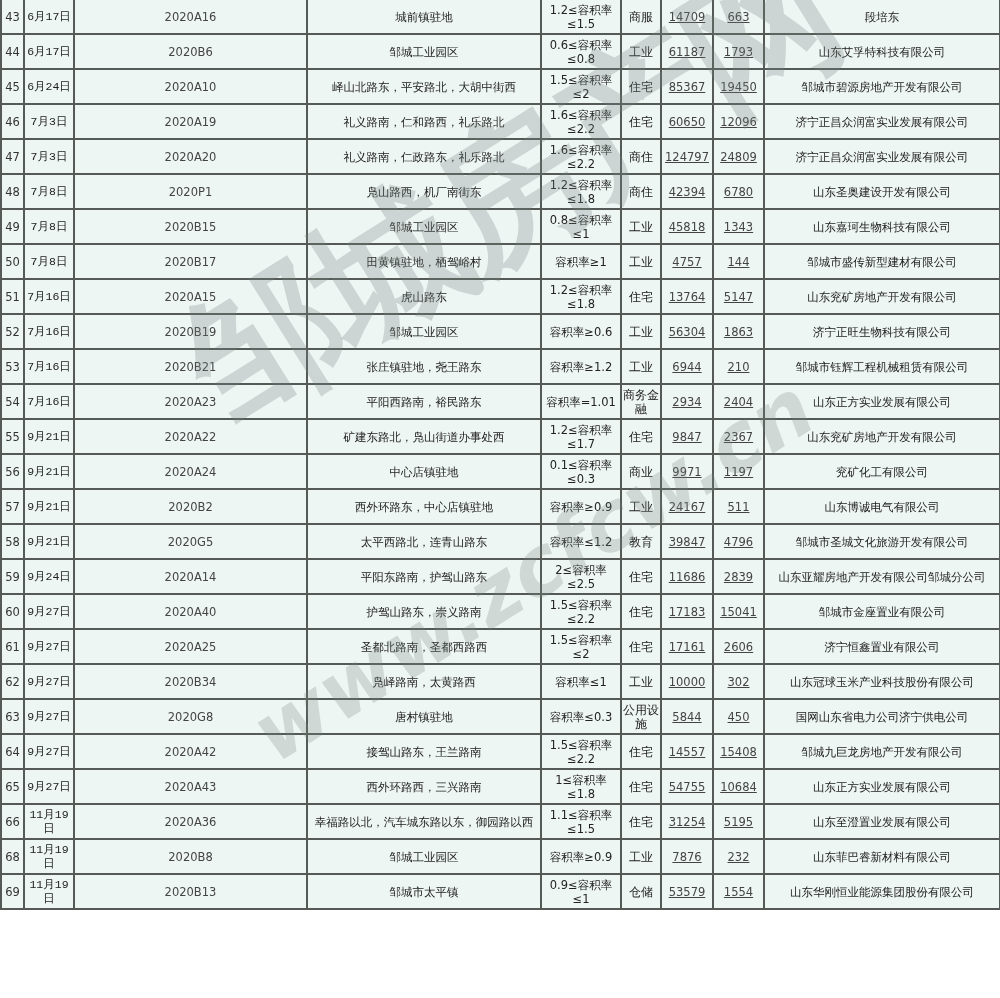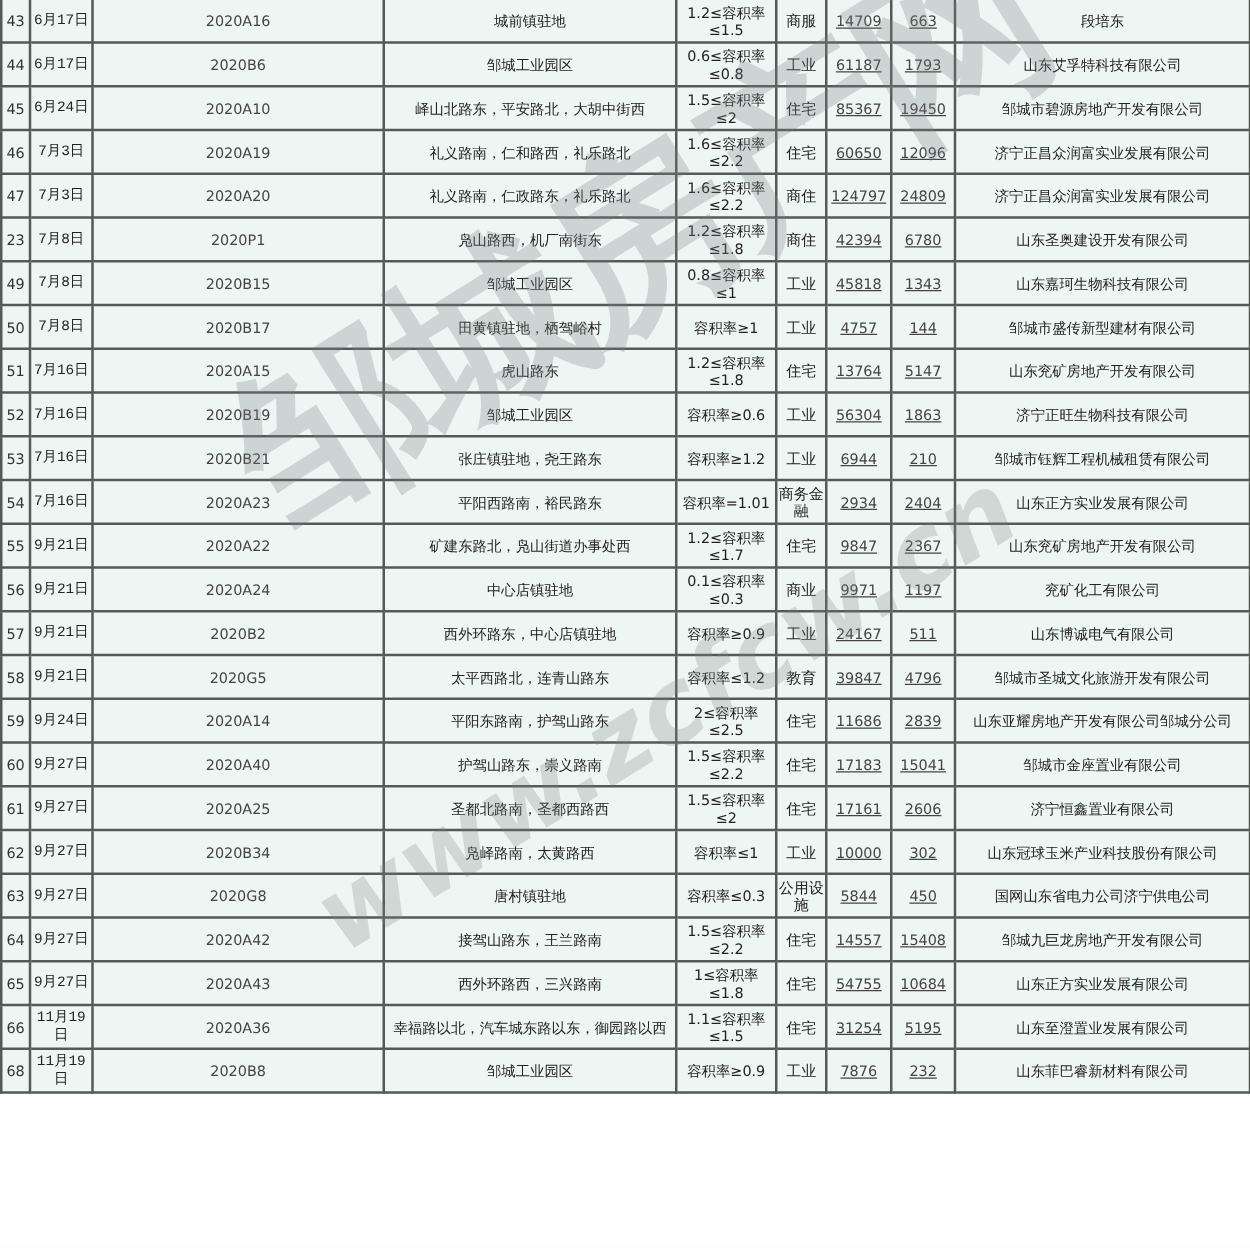--- a/index.html
+++ b/index.html
@@ -142,21 +142,21 @@
           <td class="c-date">7月3日</td>
           <td class="c-code">2020A20</td>
           <td class="c-loc">礼义路南，仁政路东，礼乐路北</td>
           <td class="c-far">1.6≤容积率≤2.2</td>
           <td class="c-type">商住</td>
           <td class="c-num">124797</td>
           <td class="c-num">24809</td>
           <td class="c-buyer">济宁正昌众润富实业发展有限公司</td>
         </tr>
         <tr>
-          <td class="c-idx">23</td>
+          <td class="c-idx">48</td>
           <td class="c-date">7月8日</td>
           <td class="c-code">2020P1</td>
           <td class="c-loc">凫山路西，机厂南街东</td>
           <td class="c-far">1.2≤容积率≤1.8</td>
           <td class="c-type">商住</td>
           <td class="c-num">42394</td>
           <td class="c-num">6780</td>
           <td class="c-buyer">山东圣奥建设开发有限公司</td>
         </tr>
         <tr>
@@ -360,20 +360,31 @@
         <tr>
           <td class="c-idx">68</td>
           <td class="c-date">11月19日</td>
           <td class="c-code">2020B8</td>
           <td class="c-loc">邹城工业园区</td>
           <td class="c-far">容积率≥0.9</td>
           <td class="c-type">工业</td>
           <td class="c-num">7876</td>
           <td class="c-num">232</td>
           <td class="c-buyer">山东菲巴睿新材料有限公司</td>
+        </tr>
+        <tr>
+          <td class="c-idx">69</td>
+          <td class="c-date">11月19日</td>
+          <td class="c-code">2020B13</td>
+          <td class="c-loc">邹城市太平镇</td>
+          <td class="c-far">0.9≤容积率≤1</td>
+          <td class="c-type">仓储</td>
+          <td class="c-num">53579</td>
+          <td class="c-num">1554</td>
+          <td class="c-buyer">山东华刚恒业能源集团股份有限公司</td>
         </tr>
       </tbody>
   </table>
 </div>
 
 <div class="watermark">
   <div class="wm-cn">邹城房产网</div>
   <div class="wm-url">www.zcfcw.cn</div>
 </div>
 

